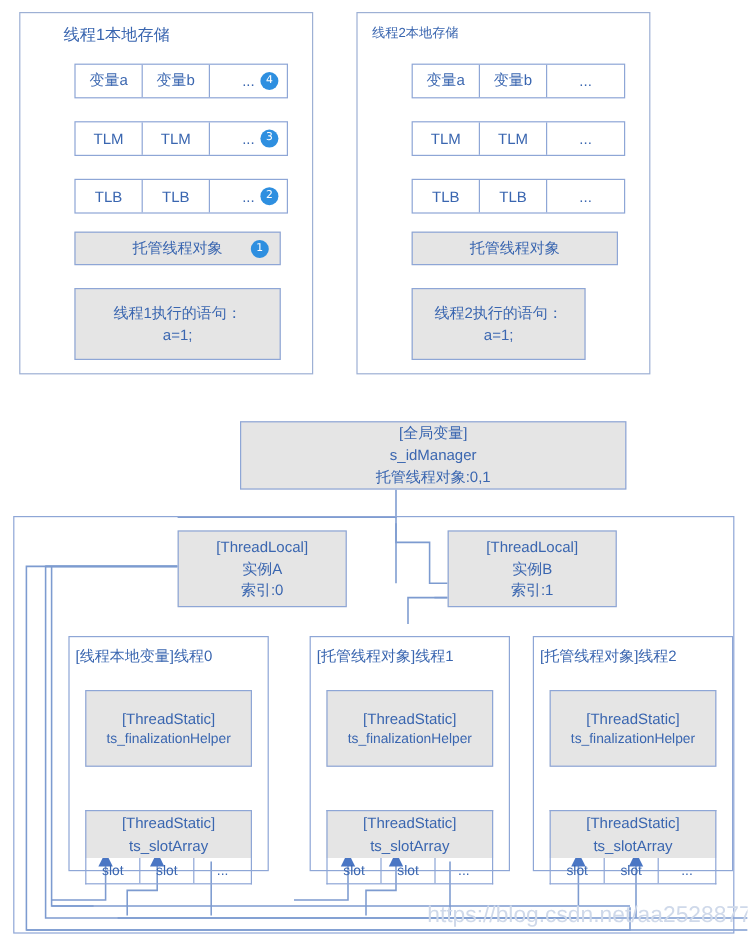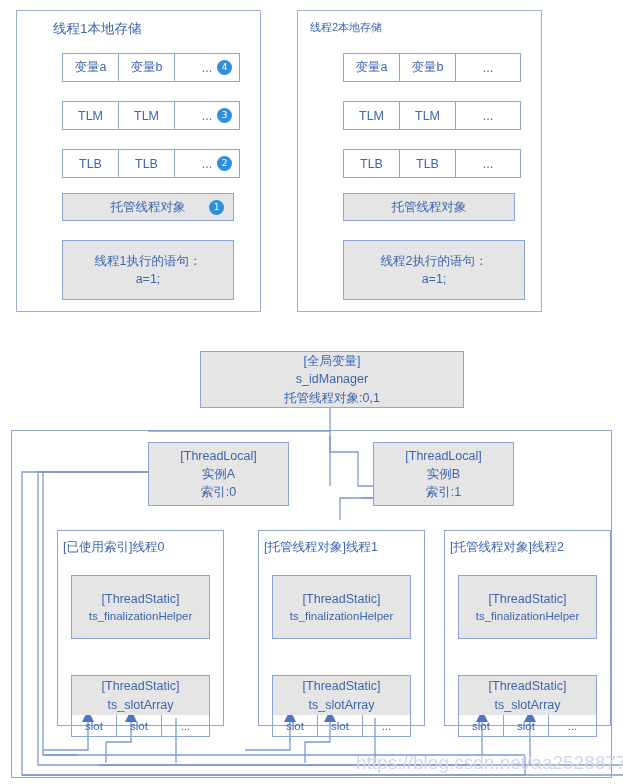--- a/index.html
+++ b/index.html
@@ -287,47 +287,47 @@
   <div class="row" style="left:343px; top:149px; width:178px; height:29px;">
     <div class="cell" style="width:56px;">TLB</div>
     <div class="cell" style="width:56px;">TLB</div>
     <div class="cell wide">...</div>
   </div>
 
   <div class="wbox" style="left:343px; top:193px; width:172px; height:28px;">
     <span class="ln">托管线程对象</span>
   </div>
 
-  <div class="wbox" style="left:343px; top:240px; width:182px; height:60px;">
+  <div class="wbox" style="left:343px; top:240px; width:145px; height:60px;">
     <span class="ln">线程2执行的语句：</span>
     <span class="ln">a=1;</span>
   </div>
 
-  <div class="wbox" style="left:200px; top:351px; width:264px; height:57px;">
+  <div class="wbox" style="left:200px; top:351px; width:322px; height:57px;">
     <span class="ln">[全局变量]</span>
     <span class="ln">s_idManager</span>
     <span class="ln">托管线程对象:0,1</span>
   </div>
 
   <div class="frame" style="left:11px; top:430px; width:601px; height:348px;"></div>
 
   <div class="wbox" style="left:148px; top:442px; width:141px; height:64px;">
     <span class="ln">[ThreadLocal]</span>
     <span class="ln">实例A</span>
     <span class="ln">索引:0</span>
   </div>
 
   <div class="wbox" style="left:373px; top:442px; width:141px; height:64px;">
     <span class="ln">[ThreadLocal]</span>
     <span class="ln">实例B</span>
     <span class="ln">索引:1</span>
   </div>
 
   <div class="frame" style="left:57px; top:530px; width:167px; height:196px;"></div>
-  <div class="tl-title" style="left:63px; top:539px;">[已使用索引]线程0</div>
+  <div class="tl-title" style="left:63px; top:539px;">[线程本地变量]线程0</div>
   <div class="wbox" style="left:71px; top:575px; width:139px; height:64px;">
     <span class="ln">[ThreadStatic]</span>
     <span class="ln" style="font-size:11.5px;">ts_finalizationHelper</span>
   </div>
   <div class="wbox" style="left:71px; top:675px; width:139px; height:40px; border-bottom:none;">
     <span class="ln">[ThreadStatic]</span>
     <span class="ln">ts_slotArray</span>
   </div>
   <div class="slotrow" style="left:71px; top:715px; width:139px; height:22px;">
     <div class="cell" style="width:45px;">slot</div>

